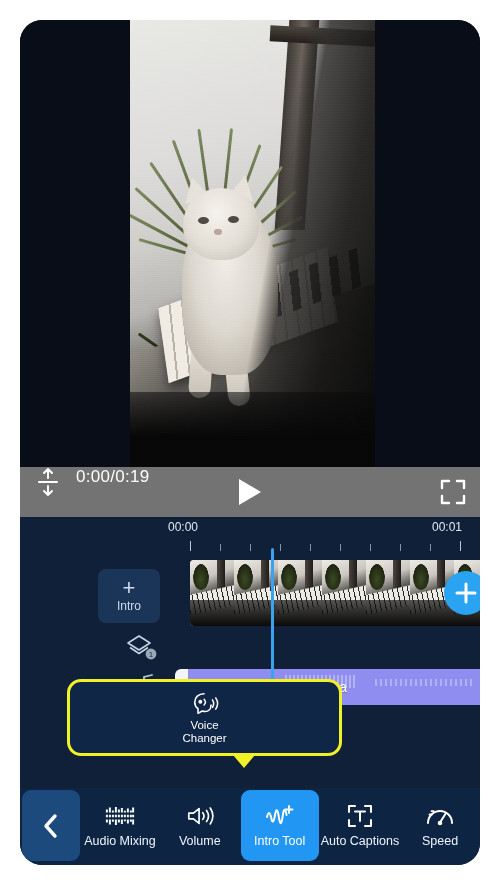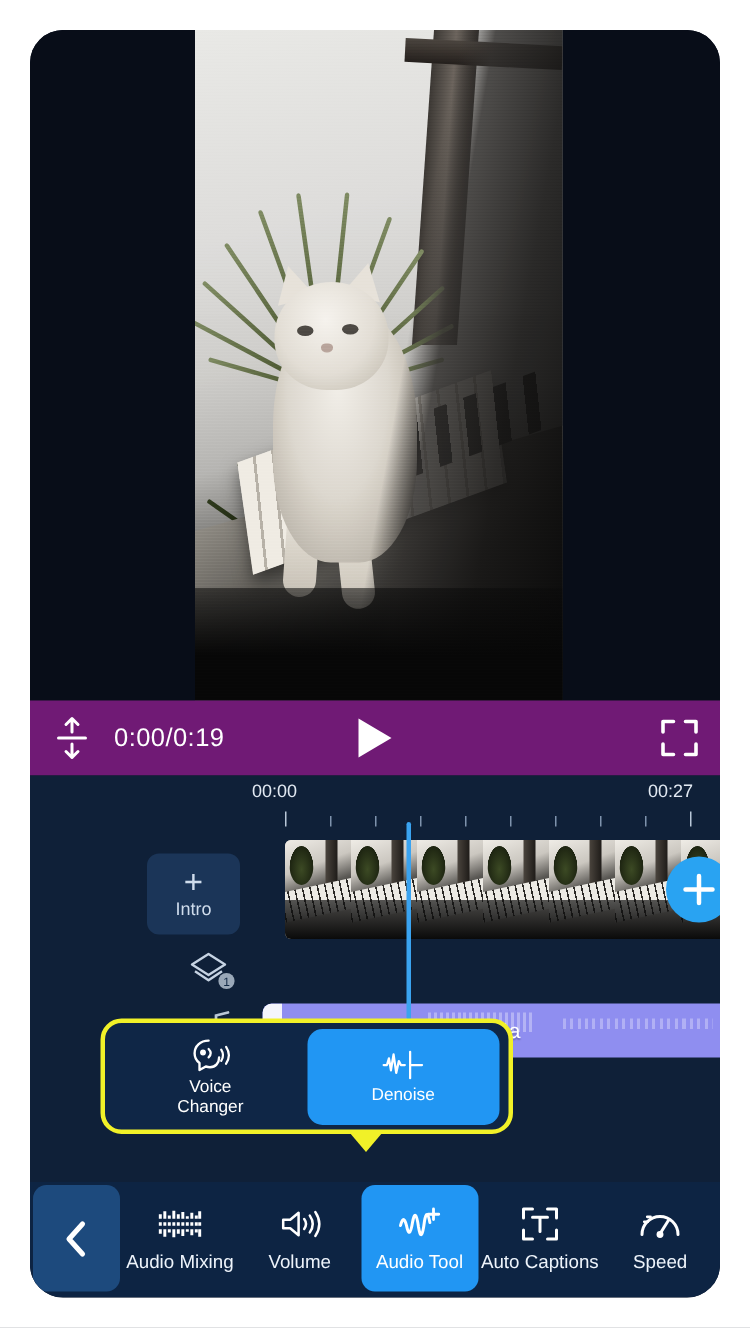--- a/index.html
+++ b/index.html
@@ -124,22 +124,22 @@
     position: absolute; inset: 0;
     background-image:
       repeating-linear-gradient(0deg, rgba(255,255,255,.022) 0 1px, rgba(0,0,0,.022) 1px 2px);
     mix-blend-mode: overlay;
   }
 
   
   #playerBar {
     position: absolute; left: 0; top: 447px;
     width: 460px; height: 50px;
-    background: #701a75;
-    display: flex; align-items: center;
+    background: #737373;
+    display: flex; 
   }
   #fitBtn { width: 56px; display: flex; justify-content: center; }
   #timeLabel {
     color: #fff; font-size: 17px; letter-spacing: .3px;
     white-space: nowrap;
   }
   #playBtn {
     position: absolute; left: 50%; top: 50%;
     transform: translate(-50%,-50%);
     width: 34px; height: 34px;
@@ -391,21 +391,21 @@
     <div id="fullBtn">
       <svg width="26" height="26" viewBox="0 0 26 26">
         <path d="M2 9 V2 H9 M17 2 H24 V9 M24 17 V24 H17 M9 24 H2 V17" stroke="#fff" stroke-width="2.4" fill="none" stroke-linecap="round" stroke-linejoin="round"></path>
       </svg>
     </div>
   </div>
 
   <div id="timeline">
     <div id="ruler">
       <span class="tl" style="left:148px">00:00</span>
-      <span class="tl" style="left:412px">00:27</span>
+      <span class="tl" style="left:412px">00:01</span>
       <div class="tickbar">
         <div class="tick maj" style="left:170px"></div>
         <div class="tick" style="left:200px"></div>
         <div class="tick" style="left:230px"></div>
         <div class="tick" style="left:260px"></div>
         <div class="tick" style="left:290px"></div>
         <div class="tick" style="left:320px"></div>
         <div class="tick" style="left:350px"></div>
         <div class="tick" style="left:380px"></div>
         <div class="tick" style="left:410px"></div>
@@ -511,28 +511,20 @@
       <svg width="28" height="26" viewBox="0 0 30 26">
         <path d="M14 2 C8 2 4 6 4 11 C4 14 5.5 16.5 7.5 18 L7.5 23 L12 20.5 C13 20.8 13.9 21 15 21 C19 21 21.5 18 21.5 14" stroke="#fff" stroke-width="1.7" fill="none" stroke-linecap="round" stroke-linejoin="round"></path>
         <circle cx="10" cy="10.5" r="2.1" fill="#fff"></circle>
         <path d="M14 8 q3 3 0 6" stroke="#fff" stroke-width="1.6" fill="none" stroke-linecap="round"></path>
         <path d="M23 8.5 q2.6 4 0 8" stroke="#fff" stroke-width="1.6" fill="none" stroke-linecap="round"></path>
         <path d="M26.5 6.5 q4 6 0 12" stroke="#fff" stroke-width="1.6" fill="none" stroke-linecap="round"></path>
       </svg>
       <div class="plbl"><span>Voice</span><br><span>Changer</span></div>
     </div>
 
-    <div class="ptool active">
-      <svg width="30" height="24" viewBox="0 0 34 24">
-        <path d="M2 12 L4.5 12 L6 7 L7.5 16 L9.5 4 L11.5 18 L13.5 9 L15 12 L18 12" stroke="#fff" stroke-width="1.7" fill="none" stroke-linecap="round" stroke-linejoin="round"></path>
-        <path d="M22 2 V22" stroke="#fff" stroke-width="1.7" stroke-linecap="round"></path>
-        <path d="M22 12 H31" stroke="#fff" stroke-width="1.7" stroke-linecap="round"></path>
-      </svg>
-      <div class="plbl">Denoise</div>
-    </div>
 
   </div>
   <div id="popupArrow"></div>
 
   <div id="toolbar">
 
     <div id="backBtn">
       <svg width="26" height="30" viewBox="0 0 26 30">
         <path d="M17 5 L8 15 L17 25" stroke="#fff" stroke-width="3.4" fill="none" stroke-linecap="round" stroke-linejoin="round"></path>
       </svg>
@@ -574,21 +566,21 @@
       <div class="tlbl">Volume</div>
     </div>
 
     <div class="titem active">
       <div class="tico">
         <svg width="30" height="26" viewBox="0 0 30 26">
           <path d="M2 14 q2 -8 4 0 q2 10 4 -2 q2 -11 4 3 q2 12 4 -4 q1.6 -9 3.6 1" stroke="#fff" stroke-width="2" fill="none" stroke-linecap="round" stroke-linejoin="round"></path>
           <path d="M24 3 V10 M20.5 6.5 H27.5" stroke="#fff" stroke-width="1.9" stroke-linecap="round"></path>
         </svg>
       </div>
-      <div class="tlbl">Audio Tool</div>
+      <div class="tlbl">Intro Tool</div>
     </div>
 
     <div class="titem">
       <div class="tico">
         <svg width="26" height="24" viewBox="0 0 26 24">
           <path d="M2 8 V2 H8 M18 2 H24 V8 M24 16 V22 H18 M8 22 H2 V16" stroke="#fff" stroke-width="2" fill="none" stroke-linecap="round" stroke-linejoin="round"></path>
           <path d="M8 7.5 H18 M13 7.5 V17" stroke="#fff" stroke-width="2" stroke-linecap="round"></path>
         </svg>
       </div>
       <div class="tlbl">Auto Captions</div>

